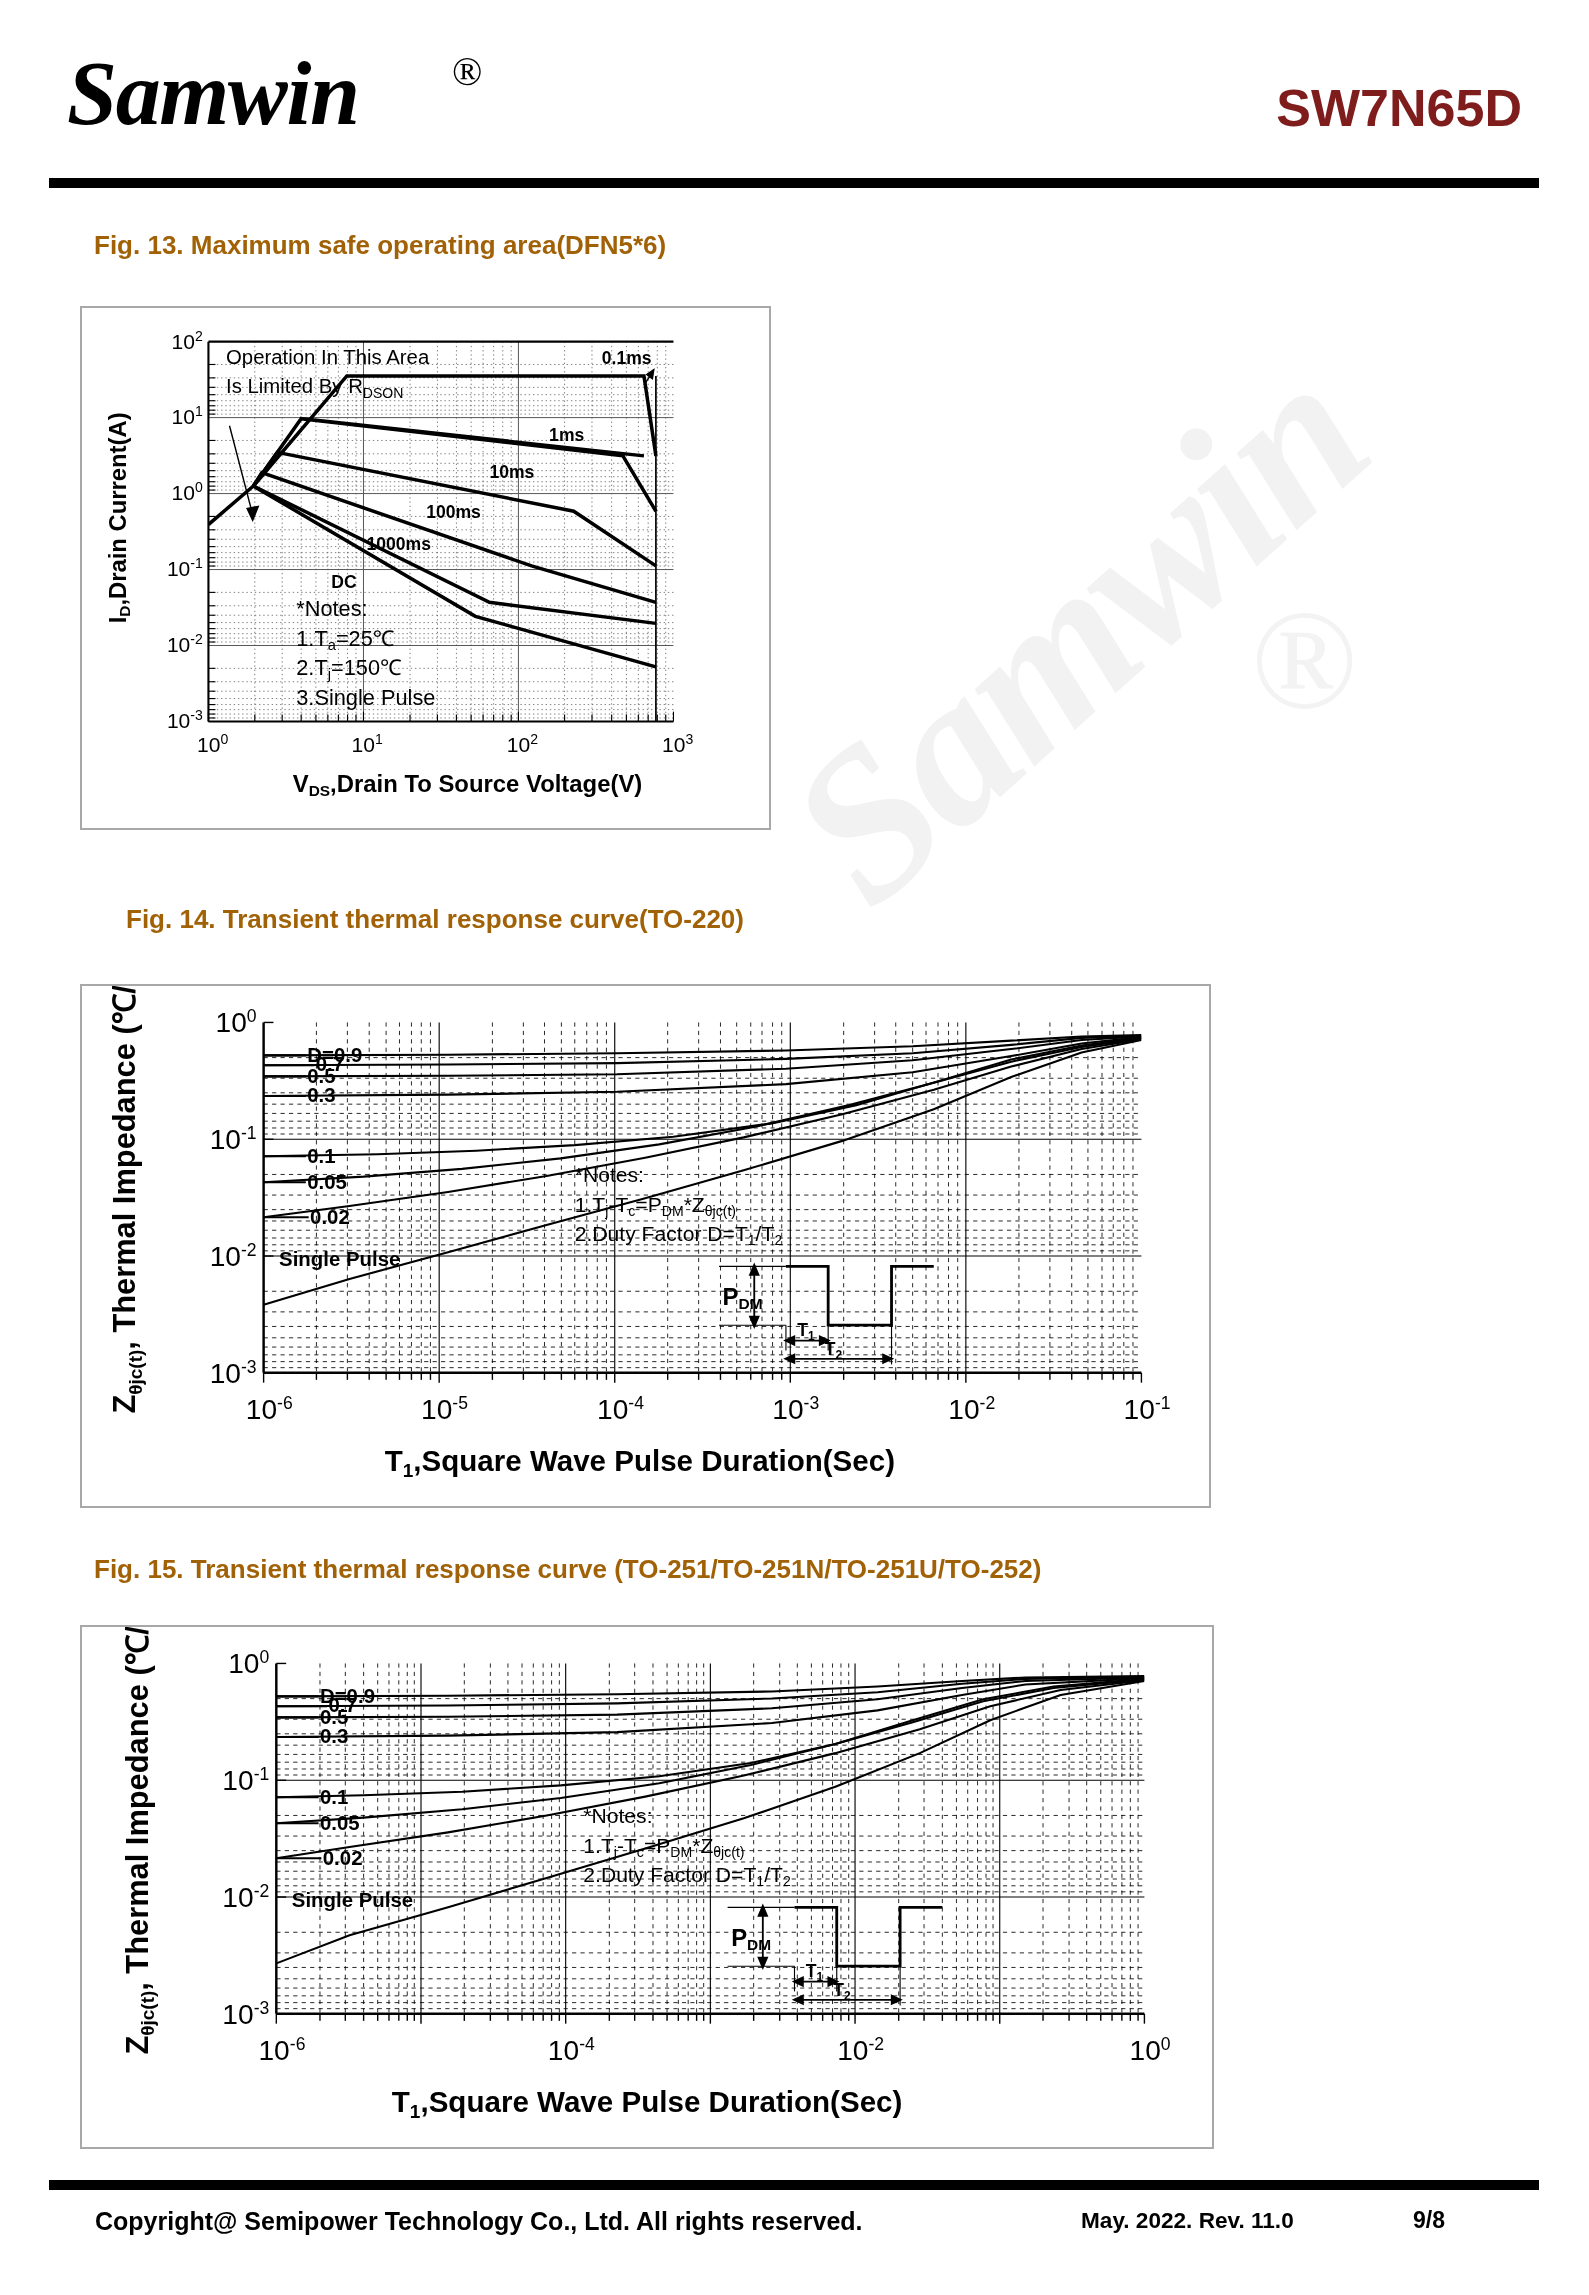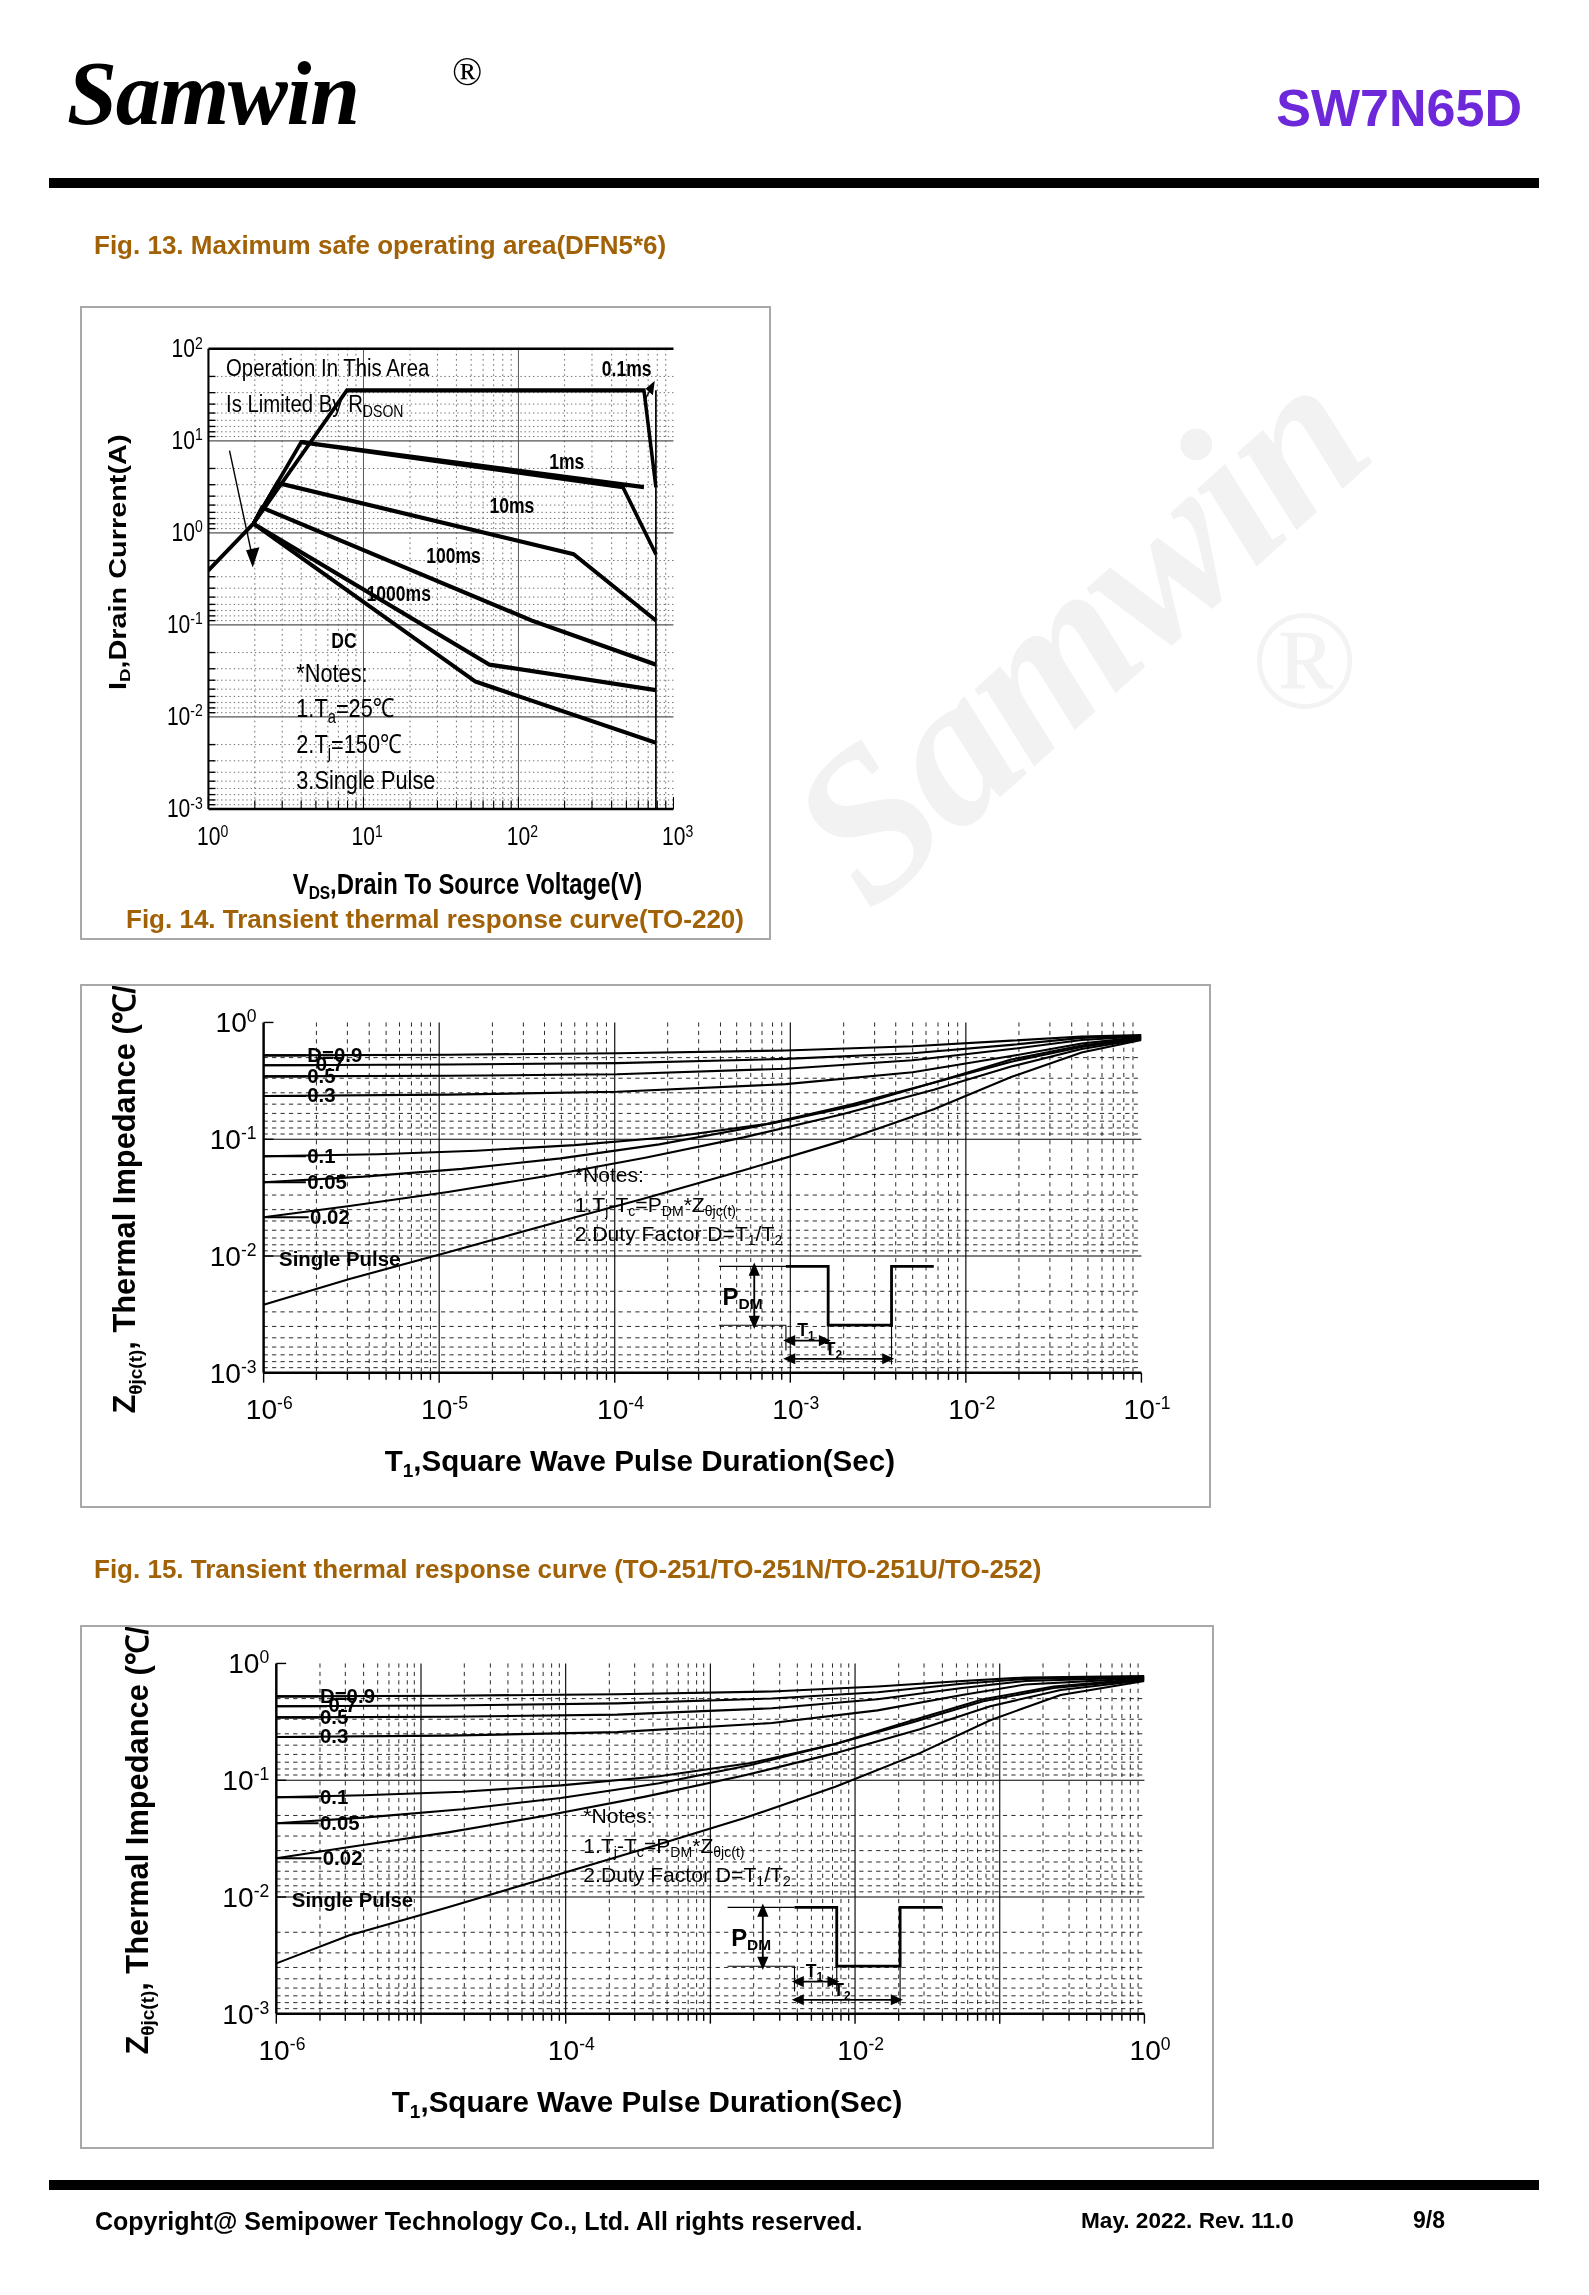--- a/index.html
+++ b/index.html
@@ -54,21 +54,21 @@
     letter-spacing:-1.4px;
   }
   #brand-reg {
     position:absolute; left:452px; top:48px;
     font-family:"Liberation Serif", serif;
     font-size:40px; color:#000;
   }
   #part-number {
     position:absolute; right:67px; top:78px;
     font-family:"Liberation Sans", sans-serif;
-    font-weight:bold; font-size:52px; color:#6d28d9;
+    font-weight:bold; font-size:52px; color:#7f1d1d;
     letter-spacing:0px;
   }
   #header-rule {
     position:absolute; left:49px; top:178px;
     width:1490px; height:10px; background:#000;
   }
 
   
   .fig-caption {
     position:absolute;
@@ -83,21 +83,21 @@
   #cap14 { left:94px; top:904px;margin-left:32px; }
   #cap15 { left:94px; top:1554px; }
 
   
   .fig-frame {
     position:absolute;
     border:2.8px solid #a8a8a8;
     background:transparent;
     z-index:2;
   }
-  #frame13 { left:80px; top:306px; width:691px; height:634px; }
+  #frame13 { left:80px; top:306px; width:691px; height:524px; }
   #frame14 { left:80px; top:984px; width:1131px; height:524px; }
   #frame15 { left:80px; top:1625px; width:1134px; height:524px; }
 
   .fig-svg { display:block; width:100%; height:100%; }
 
   
   #footer-rule {
     position:absolute; left:49px; top:2180px;
     width:1490px; height:10px; background:#000; z-index:3;
   }

